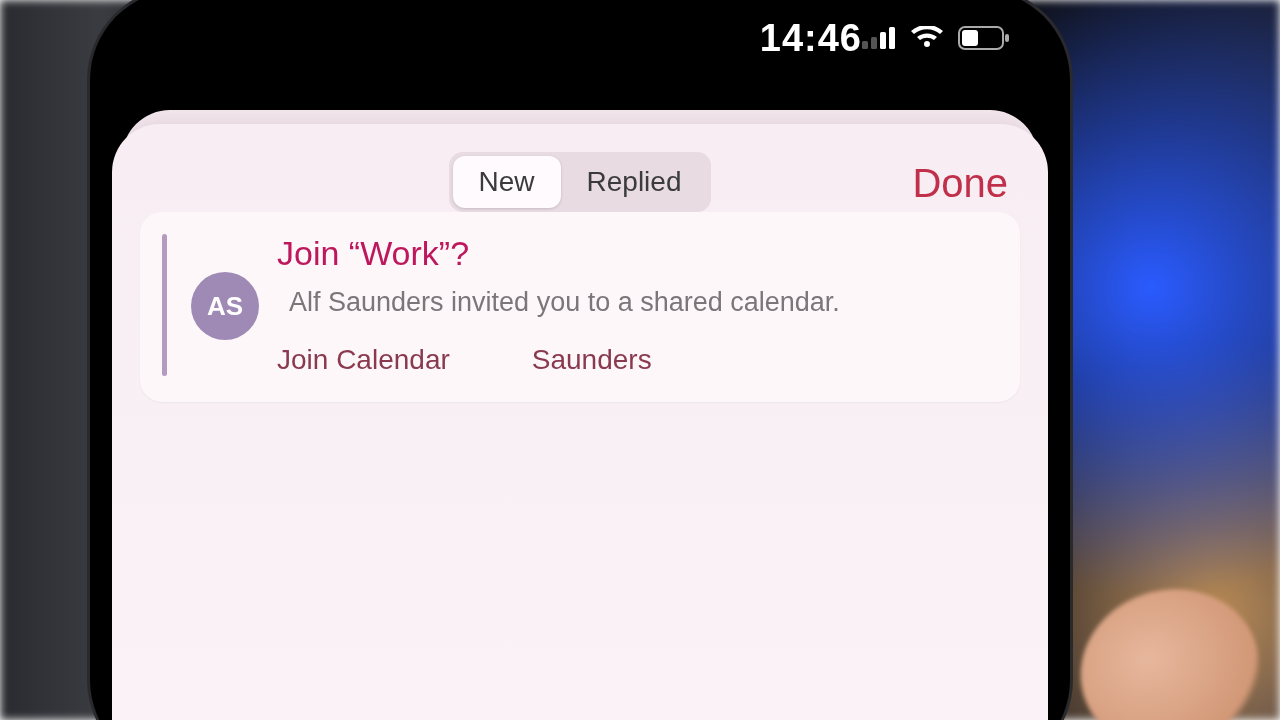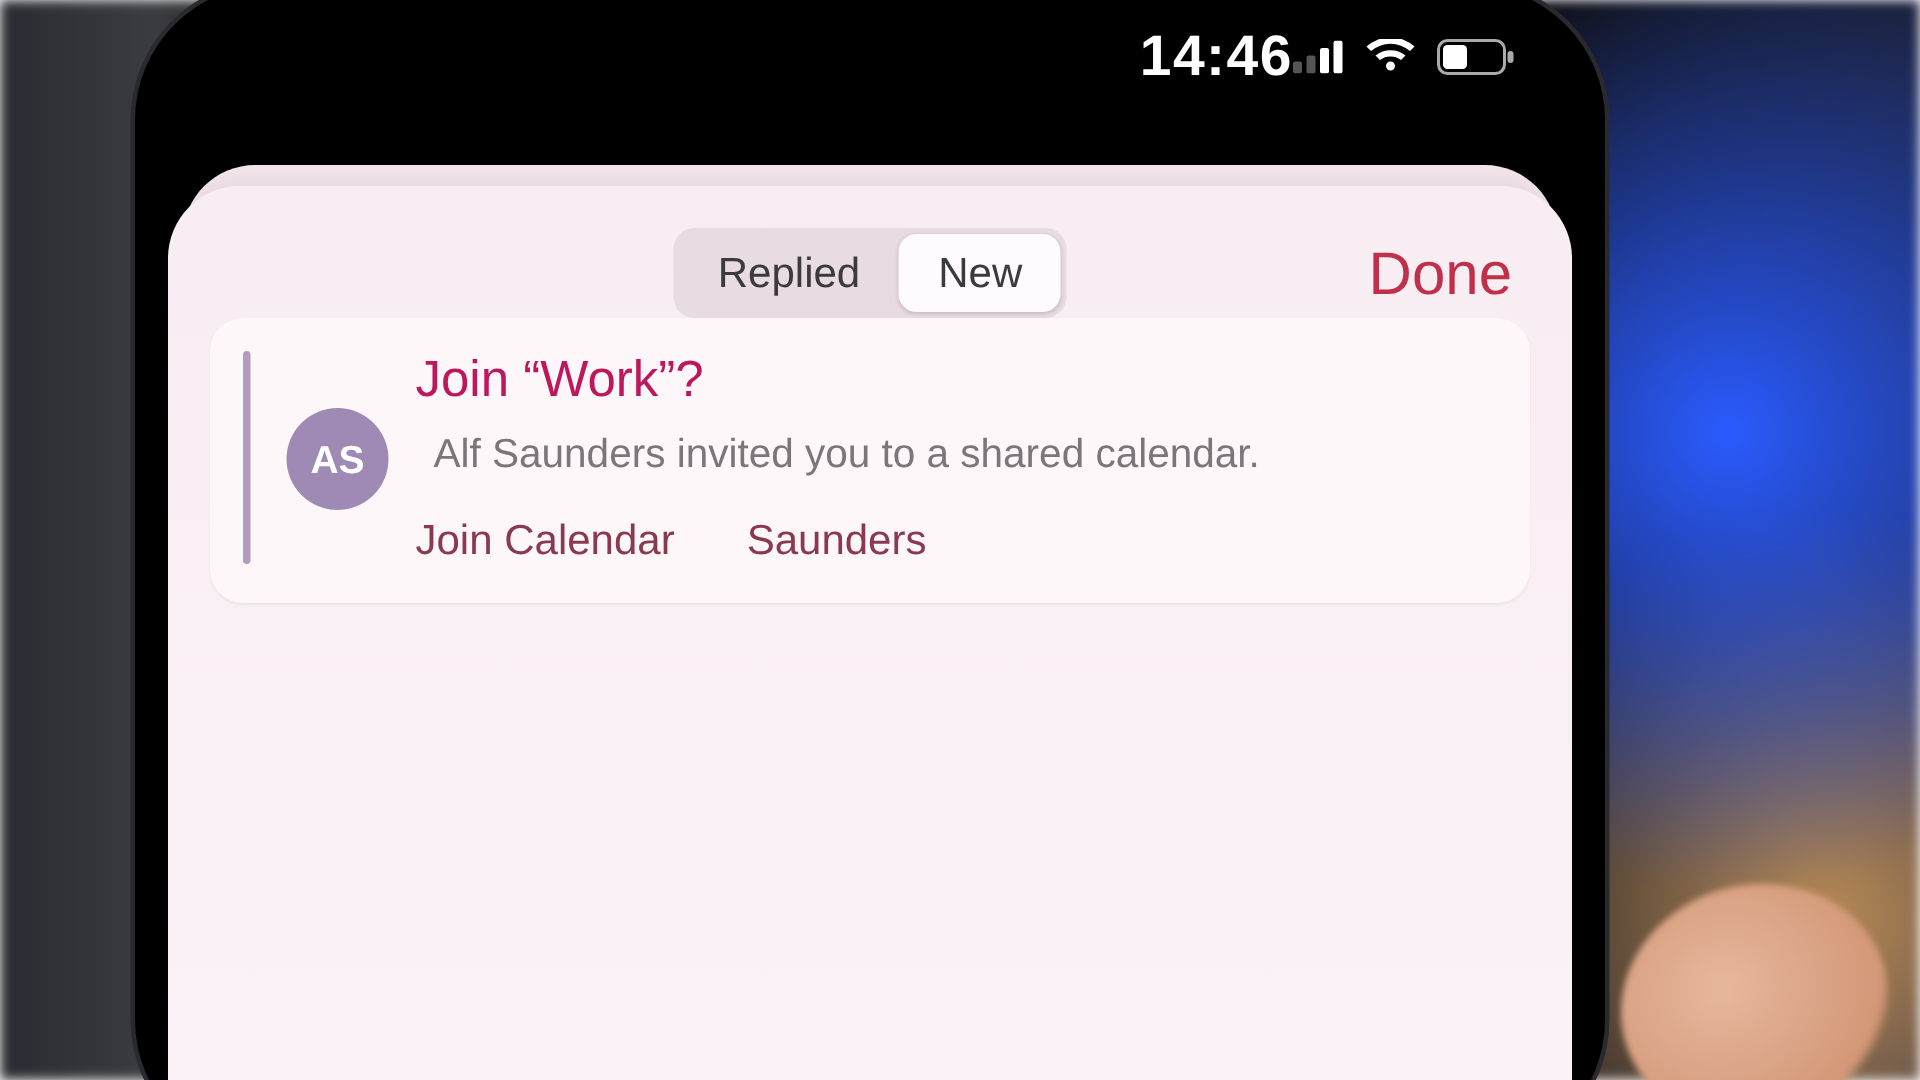--- a/index.html
+++ b/index.html
@@ -65,21 +65,21 @@
   }
   .stripe{width:5px;align-self:stretch;background:#b49abf;border-radius:3px;margin-right:6px;}
   .avatar{
     width:68px;height:68px;border-radius:50%;background:#9e8ab4;color:#fff;
     display:flex;align-items:center;justify-content:center;font-size:26px;font-weight:600;
     flex:0 0 auto;margin-top:2px;
   }
   .content{flex:1;min-width:0;}
   .title{font-size:34px;font-weight:500;color:#be185d;margin:0 0 4px 0;}
   .subtitle{font-size:27px;color:#7c757a;line-height:1.3;margin:12px;}
-  .actions{display:flex;gap:48px;margin-top:24px;}
+  .actions{display:flex;gap:82px;margin-top:24px;}
   .link-btn{border:0;background:transparent;color:#8a3a4f;font-size:28px;cursor:pointer;padding:0;}
   
   .thumb{
     position:absolute;right:20px;bottom:-30px;width:180px;height:160px;
     background:radial-gradient(ellipse at 40% 40%,#e7b79d 0%,#d29877 70%,rgba(0,0,0,0) 75%);
     border-radius:50%;filter:blur(2px);transform:rotate(-15deg);
   }
 </style>
 </head>
 <body>
@@ -107,22 +107,22 @@
           <rect x="47" y="8" width="4" height="8" rx="2" fill="#aaa"></rect>
         </svg>
     </div>
   </div>
 
   <div class="behind-card"></div>
 
   <div class="sheet">
     <div class="topbar">
       <div class="seg">
+        <button class="seg-btn active">New</button>
         <button class="seg-btn">Replied</button>
-        <button class="seg-btn active">New</button>
       </div>
       <button class="done">Done</button>
     </div>
 
 
     <div class="card">
       <div class="stripe"></div>
       <div class="avatar">AS</div>
       <div class="content">
         <p class="title">Join “Work”?</p>

